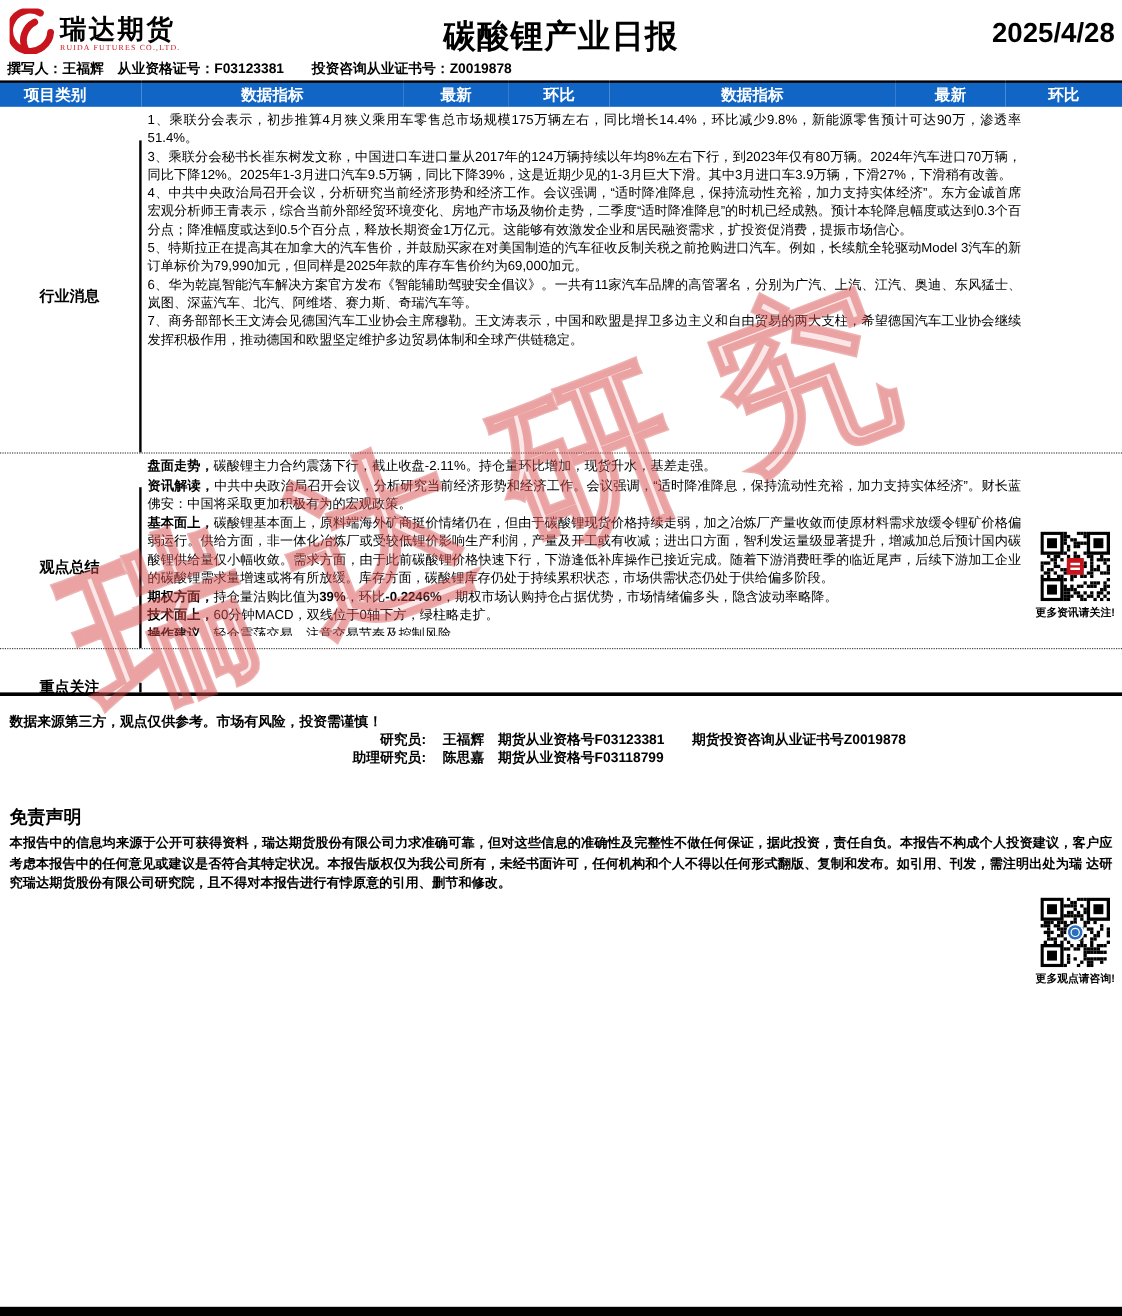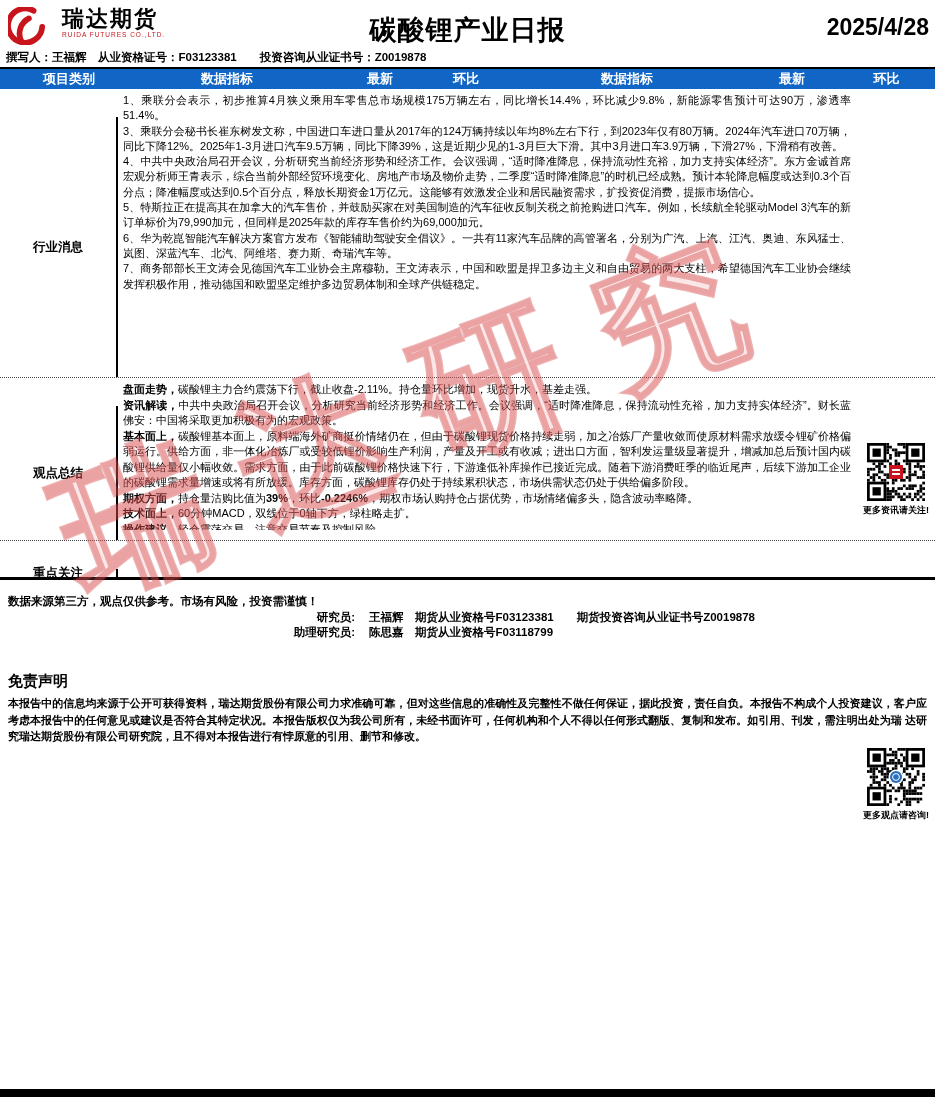--- a/index.html
+++ b/index.html
@@ -2,31 +2,31 @@
 <html><head>
 <meta charset="utf-8">
 <style>
   * { box-sizing: border-box; margin: 0; padding: 0; }
   html,body { background:#fff; }
   body { font-family: "Liberation Sans", "DejaVu Sans", sans-serif; }
   .page { position:relative; width:935px; height:1097px; background:#fff; overflow:hidden; margin:0 auto; }
 
   
   .hdr { position:relative; height:47px; padding:6px 8px 0 8px; }
-  .brand { position:absolute; left:8px; top:7px; display:flex; align-items:flex-start; gap:16px; }
+  .brand { position:absolute; left:8px; top:7px; display:flex; align-items:center; gap:4px;font-family:Liberation Serif, serif; }
   .brand-txt .cn { font-size:22px; font-weight:bold; letter-spacing:2px; color:#000; line-height:24px; }
   .brand-txt .en { font-size:6.5px; color:#c8151d; letter-spacing:1px; line-height:8px; }
   .doc-title { position:absolute; left:0; right:0; top:12px; text-align:center; font-size:27px; font-weight:bold; letter-spacing:1px; }
   .doc-date { position:absolute; right:6px; top:14px; font-size:23px; font-weight:bold; }
   .byline { padding:3px 0 2px 6px; font-size:11.5px; font-weight:bold; }
 
   
   table.mkt { width:935px; table-layout:fixed; border-collapse:collapse; border-top:2px solid #000; }
   table.mkt thead th { background:#1165c5; color:#fff; font-size:13px; font-weight:bold; height:21px; text-align:center; }
-  table.mkt thead th.first { text-align:center; padding-left:20px; }
+  table.mkt thead th.first { text-align:left; padding-left:20px; }
 
   
   .section { display:flex; width:935px; }
   .sec-label { width:118px; min-width:118px; border-right:2px solid #000; display:flex; align-items:center; justify-content:center; font-weight:bold; font-size:12.5px;margin-top:28px; }
   .sec-body { flex:1; position:relative; padding:4px 84px 0 5px; font-size:11px; line-height:15.3px; text-align:justify; overflow:hidden; }
   .sec-news { height:289px; border-bottom:1.5px dotted #444; }
   .sec-sum { height:163px; border-bottom:1.5px dotted #444; }
   .sec-sum .sec-body { line-height:15.5px; }
   .sec-focus { height:36px; }
   .clip-line { height:8px; overflow:hidden; }

